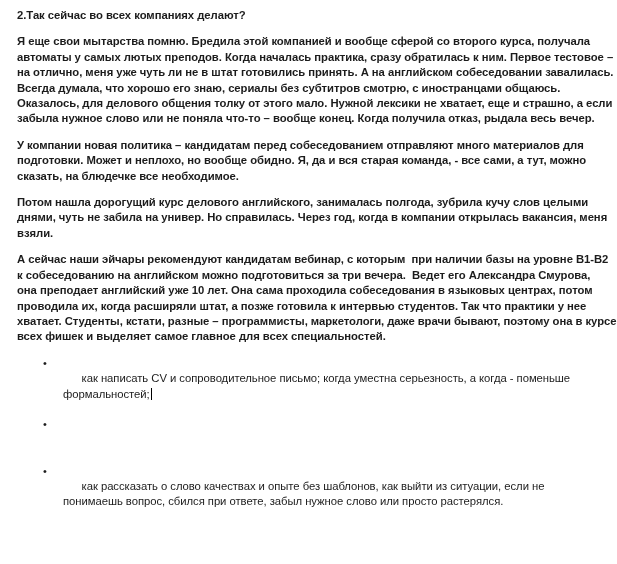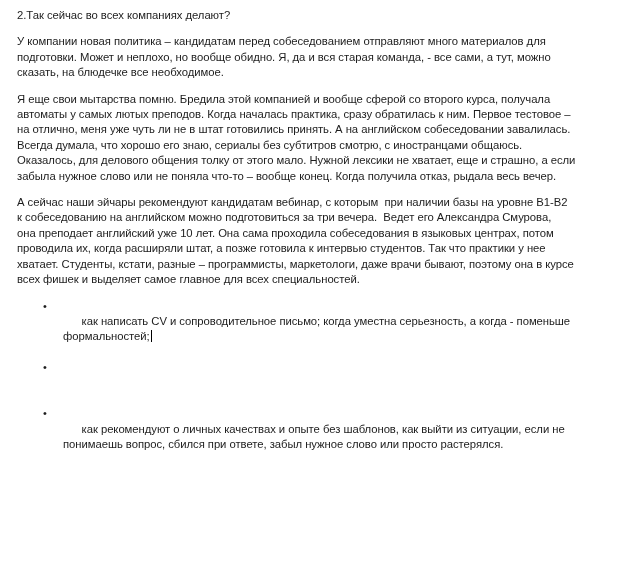--- a/index.html
+++ b/index.html
@@ -16,20 +16,21 @@
   }
   .page {
     padding: 8px 8px 0 17px;
   }
   .para {
     margin: 0 0 11px 0;
     font-size: 11.3px;
     line-height: 15.4px;
     white-space: pre;           
     letter-spacing: -0.05px;
+    font-weight: bold;
   }
   ul.topics {
     margin: 0 0 11px 0;
     padding: 0 0 0 46px;
     list-style: none;
   }
   ul.topics li {
     position: relative;
     font-size: 11.3px;
     line-height: 15.4px;
@@ -52,47 +53,50 @@
     margin-left: 1px;
   }
 </style>
 </head>
 <body>
 
 <div class="page">
 
   <p class="para">2.Так сейчас во всех компаниях делают?</p>
 
-  <p class="para">У компании новая политика – кандидатам перед собеседованием отправляют много материалов для
-подготовки. Может и неплохо, но вообще обидно. Я, да и вся старая команда, - все сами, а тут, можно
-сказать, на блюдечке все необходимое.</p>
-
   <p class="para">Я еще свои мытарства помню. Бредила этой компанией и вообще сферой со второго курса, получала
 автоматы у самых лютых преподов. Когда началась практика, сразу обратилась к ним. Первое тестовое –
 на отлично, меня уже чуть ли не в штат готовились принять. А на английском собеседовании завалилась.
 Всегда думала, что хорошо его знаю, сериалы без субтитров смотрю, с иностранцами общаюсь.
 Оказалось, для делового общения толку от этого мало. Нужной лексики не хватает, еще и страшно, а если
 забыла нужное слово или не поняла что-то – вообще конец. Когда получила отказ, рыдала весь вечер.</p>
 
+  <p class="para">У компании новая политика – кандидатам перед собеседованием отправляют много материалов для
+подготовки. Может и неплохо, но вообще обидно. Я, да и вся старая команда, - все сами, а тут, можно
+сказать, на блюдечке все необходимое.</p>
+
+  <p class="para">Потом нашла дорогущий курс делового английского, занималась полгода, зубрила кучу слов целыми
+днями, чуть не забила на универ. Но справилась. Через год, когда в компании открылась вакансия, меня
+взяли.</p>
 
   <p class="para">А сейчас наши эйчары рекомендуют кандидатам вебинар, с которым  при наличии базы на уровне B1-B2
 к собеседованию на английском можно подготовиться за три вечера.  Ведет его Александра Смурова,
 она преподает английский уже 10 лет. Она сама проходила собеседования в языковых центрах, потом
 проводила их, когда расширяли штат, а позже готовила к интервью студентов. Так что практики у нее
 хватает. Студенты, кстати, разные – программисты, маркетологи, даже врачи бывают, поэтому она в курсе
 всех фишек и выделяет самое главное для всех специальностей.</p>
 
 
   <ul class="topics">
     <li>
       <span class="bullet">•</span><span>как написать CV и сопроводительное письмо; когда уместна серьезность, а когда - поменьше
 формальностей;</span><span class="caret"></span>
     </li>
     <li>
       <span class="bullet">•</span>
     </li>
     <li>
-      <span class="bullet">•</span><span>как рекомендуют о личных качествах и опыте без шаблонов, как выйти из ситуации, если не
+      <span class="bullet">•</span><span>как рассказать о слово качествах и опыте без шаблонов, как выйти из ситуации, если не
 понимаешь вопрос, сбился при ответе, забыл нужное слово или просто растерялся.</span>
     </li>
   </ul>
 
 </div>
 
 </body></html>

